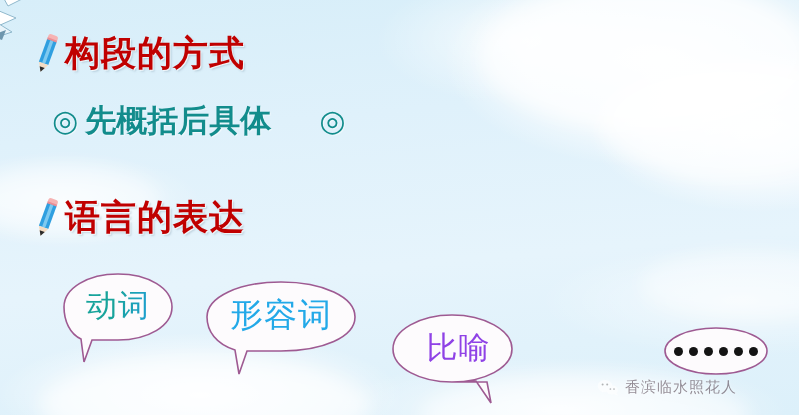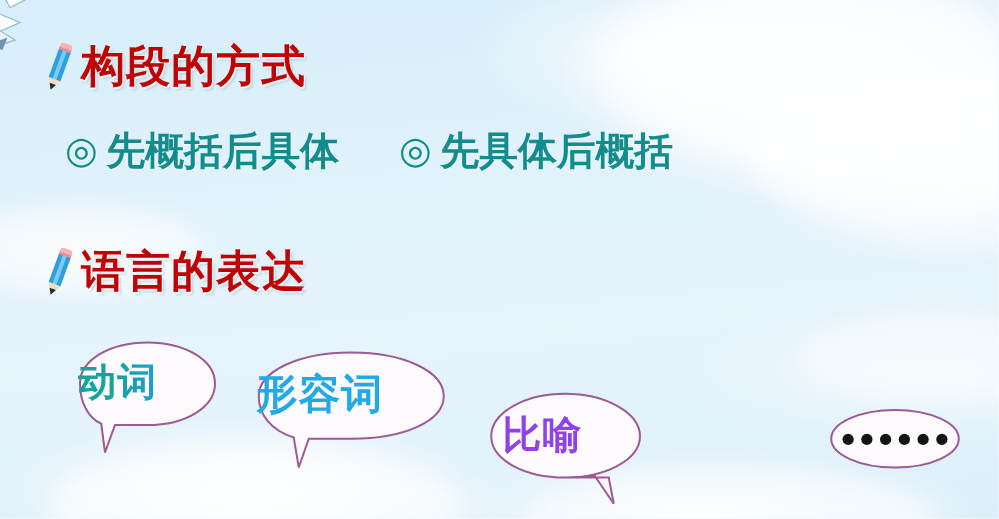--- a/index.html
+++ b/index.html
@@ -99,22 +99,23 @@
     position: absolute;
   }
   .bubble svg { display: block; overflow: visible; }
   .bubble .label {
     position: absolute;
     left: 0; right: 0;
     top: 0;
     height: 100%;
     display: flex;
     align-items: center;
+    justify-content: center;
     font-family: "DejaVu Serif", "Liberation Serif", serif;
-    font-weight: bold;
+    font-weight: normal;
     letter-spacing: 1px;
     pointer-events: none;
     white-space: nowrap;
   }
   .dots {
     position: absolute;
     left: 0; right: 0; top: 0; height: 100%;
     display: flex;
     align-items: center;
     justify-content: center;
@@ -187,21 +188,20 @@
     <span class="htext">构段的方式</span>
   </div>
 
   <div id="bullet-row">
     <div class="bullet-item">
       <span class="marker">◎</span>
       <span>先概括后具体</span>
     </div>
     <div class="bullet-item">
       <span class="marker">◎</span>
-      <span>先具体后概括</span>
     </div>
   </div>
 
   <div class="heading" id="heading-2">
     <svg class="pencil" viewBox="0 0 28 46">
       <g transform="rotate(20 14 23)">
         <rect x="9" y="3" width="10" height="6" rx="2.5" fill="#f6b3b3"></rect>
         <rect x="9" y="7" width="10" height="3" fill="#e98e96"></rect>
         <rect x="9" y="9" width="10" height="24" fill="#2f9fe0"></rect>
         <rect x="12.4" y="9" width="3.2" height="24" fill="#7fcaf0"></rect>
@@ -254,14 +254,27 @@
     <div class="dots" style="height:52px;">
       <i></i>
       <i></i>
       <i></i>
       <i></i>
       <i></i>
       <i></i>
     </div>
   </div>
 
+  <div id="watermark">
+    <svg width="22" height="18" viewBox="0 0 22 18">
+      <ellipse cx="8" cy="7" rx="7.2" ry="6" fill="#ffffff"></ellipse>
+      <polygon points="3,11 6,13.5 6.5,10.5" fill="#ffffff"></polygon>
+      <circle cx="5.6" cy="5.6" r="1" fill="#8a8a8a"></circle>
+      <circle cx="10.2" cy="5.6" r="1" fill="#8a8a8a"></circle>
+      <ellipse cx="15.2" cy="11" rx="5.6" ry="4.6" fill="#ffffff"></ellipse>
+      <polygon points="19.6,14 21,16.5 17.6,15.4" fill="#ffffff"></polygon>
+      <circle cx="13.4" cy="10" r="0.85" fill="#8a8a8a"></circle>
+      <circle cx="17" cy="10" r="0.85" fill="#8a8a8a"></circle>
+    </svg>
+    <span class="wm-text">香滨临水照花人</span>
+  </div>
 
 </div>
 
 </body></html>

